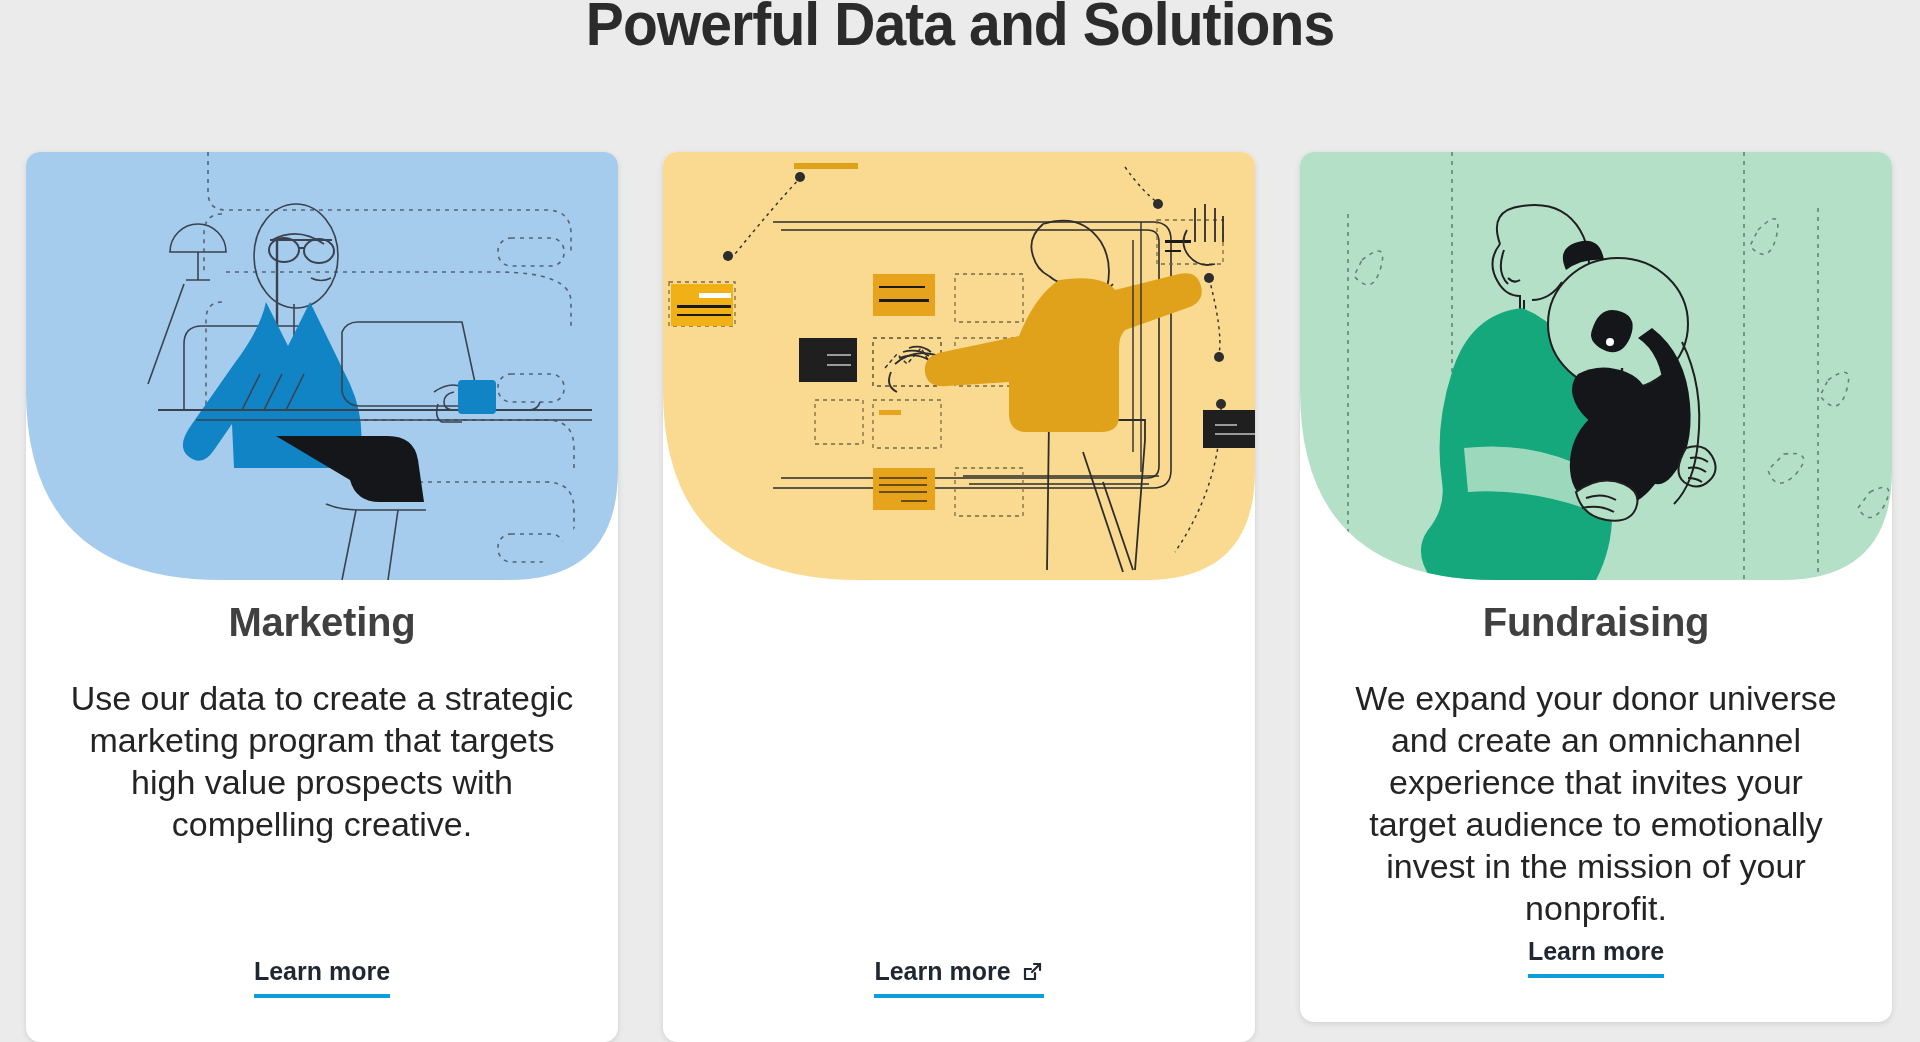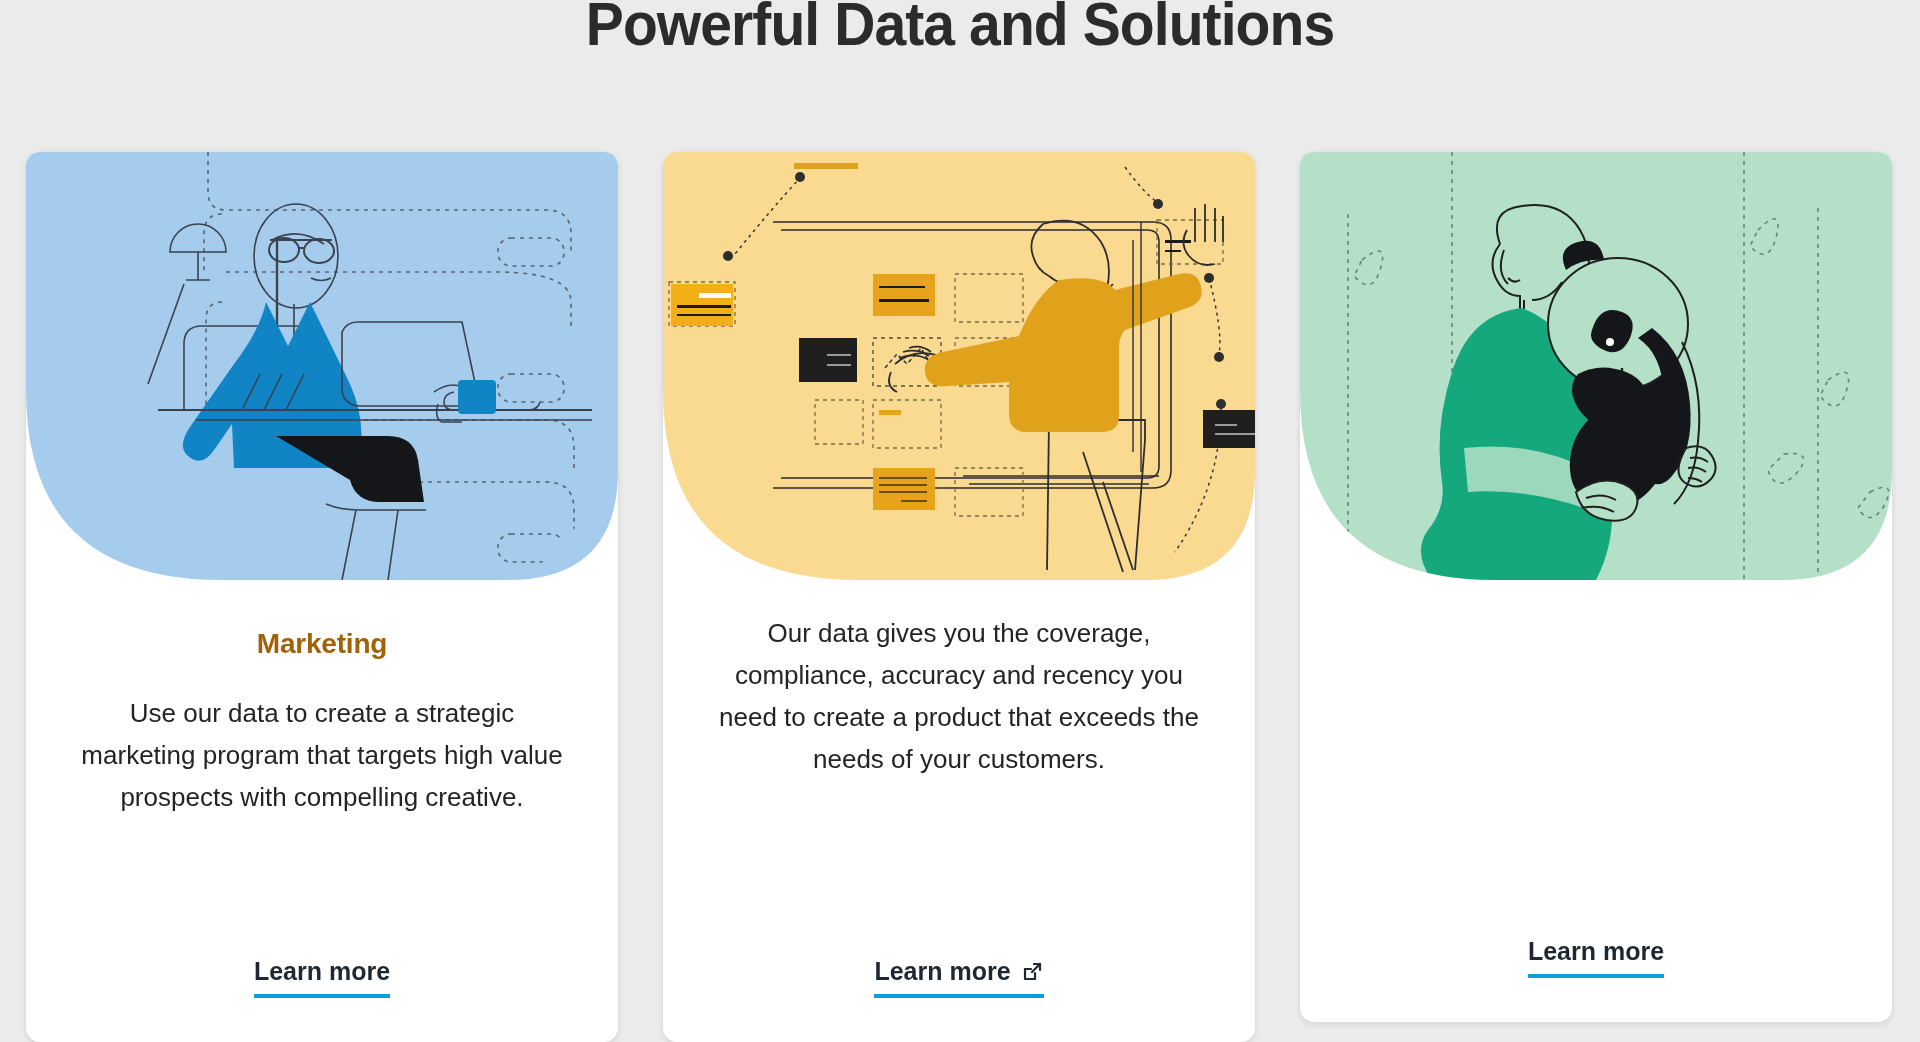--- a/index.html
+++ b/index.html
@@ -51,29 +51,29 @@
     overflow:hidden;
   }
   .illus svg { display:block; width:100%; height:100%; }
 
   
   .card-body {
     padding:0 44px;
     text-align:center;
   }
   .card-title {
-    margin-top:48px;
-    font-size:28px;
+    margin-top:20px;
+    font-size:40px;
     font-weight:bold;
-    color:#a16207;
+    color:#404040;
     letter-spacing:-0.2px;
   }
   .card-desc {
     margin-top:32px;
-    font-size:26px;
+    font-size:34px;
     line-height:42px;
     color:#242424;
   }
 
   .learn-wrap {
     position:absolute;
     bottom:44px; left:0; width:100%;
     text-align:center;
   }
   .learn {
@@ -285,21 +285,20 @@
             <path d="M396,128 q44,-6 56,10 l64,-16 q18,-4 22,12 q4,16 -14,22 l-62,22 q-6,6 -6,18 v68 q0,16 -18,16 h-74 q-18,0 -18,-18 v-32 l-62,4 q-20,2 -22,-14 q-2,-16 18,-20 l76,-16 q16,-40 40,-56 Z" fill="#dfa21a" stroke="none"></path>
 
             <g stroke="#2d2d2d" fill="none" stroke-width="1.4">
               <path d="M470,88 V300"></path>
               <path d="M478,70 V320"></path>
             </g>
           </g>
         </svg>
       </div>
       <div class="card-body">
-        <div class="card-desc">Our data gives you the coverage, compliance, accuracy and recency you need to create a product that exceeds the needs of your customers.</div>
       </div>
       <div class="learn-wrap">
         <a class="learn">
           <span>Learn more</span>
           <span class="ext-icon">
             <svg viewBox="0 0 24 24" fill="none" stroke="#1f2733" stroke-width="2.2" stroke-linecap="round" stroke-linejoin="round">
               <path d="M5 9 V19 H15"></path>
                 <path d="M5 9 H11"></path>
                 <path d="M15 19 V13"></path>
               <path d="M12 12 L20 4"></path>
@@ -372,20 +371,24 @@
 
             <g stroke="#1f1f1f" fill="#b4e0c8" stroke-width="2">
               <path d="M276,340 q24,-18 48,-8 q18,8 12,24 q-6,16 -30,12 q-24,-4 -30,-28 Z"></path>
               <path d="M286,346 q16,-6 30,2 M282,356 q18,-4 32,4"></path>
             </g>
 
             <path d="M382,190 q22,44 16,100 q-4,42 -24,62" stroke="#1f1f1f" fill="none" stroke-width="2"></path>
           </g>
         </svg>
       </div>
+      <div class="card-body">
+        <div class="card-title">Fundraising</div>
+        <div class="card-desc">We expand your donor universe and create an omnichannel experience that invites your target audience to emotionally invest in the mission of your nonprofit.</div>
+      </div>
       <div class="learn-wrap">
         <a class="learn">
           <span>Learn more</span>
         </a>
       </div>
     </div>
 
   </div>
 </div>
 

